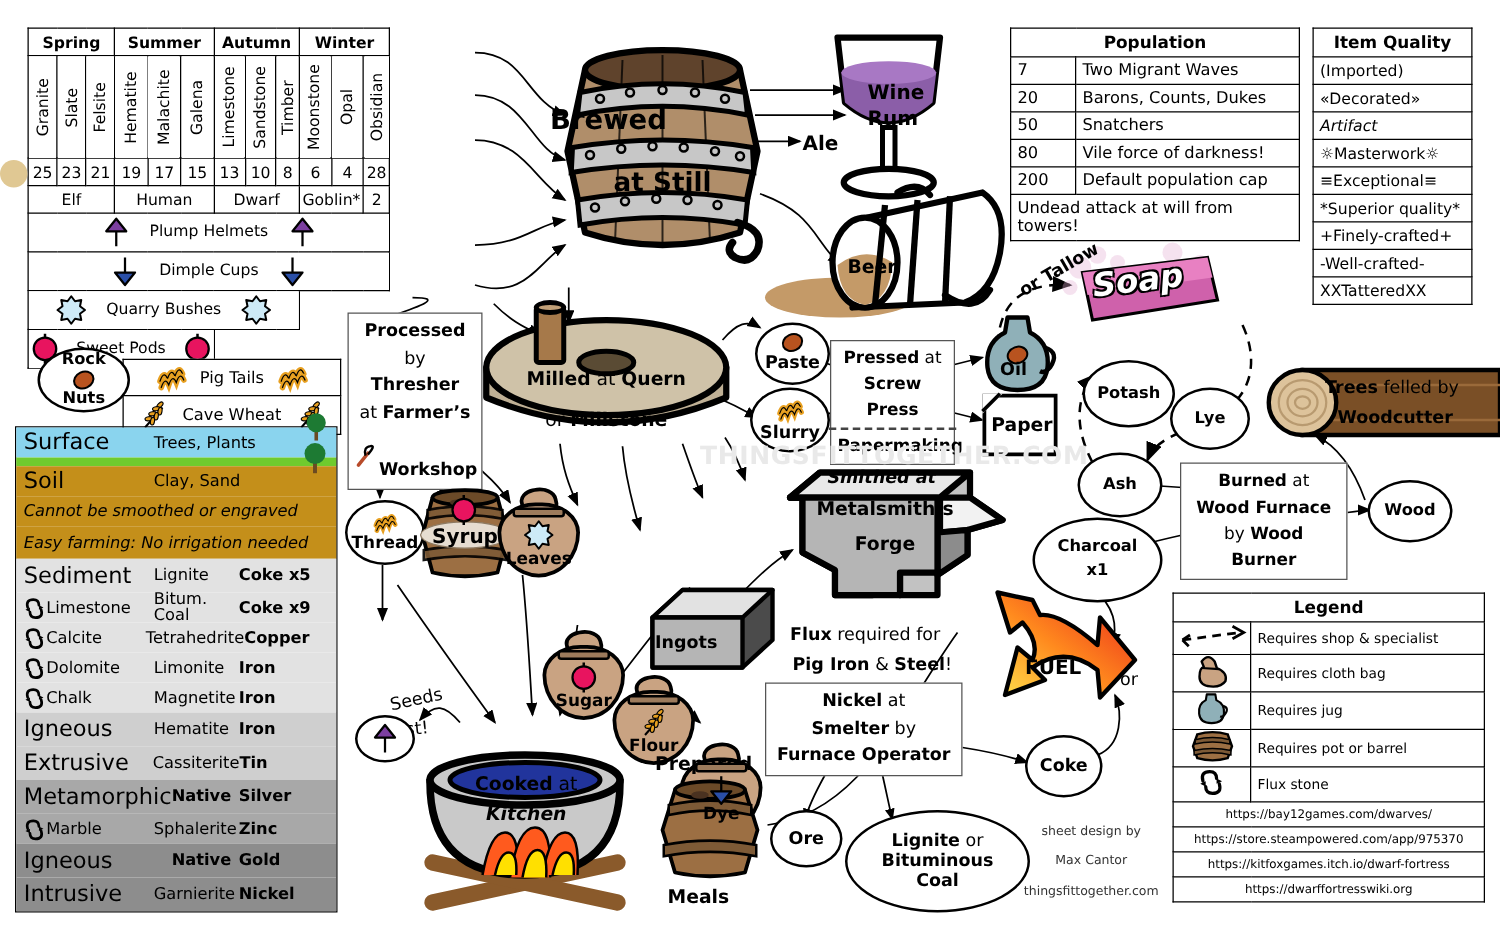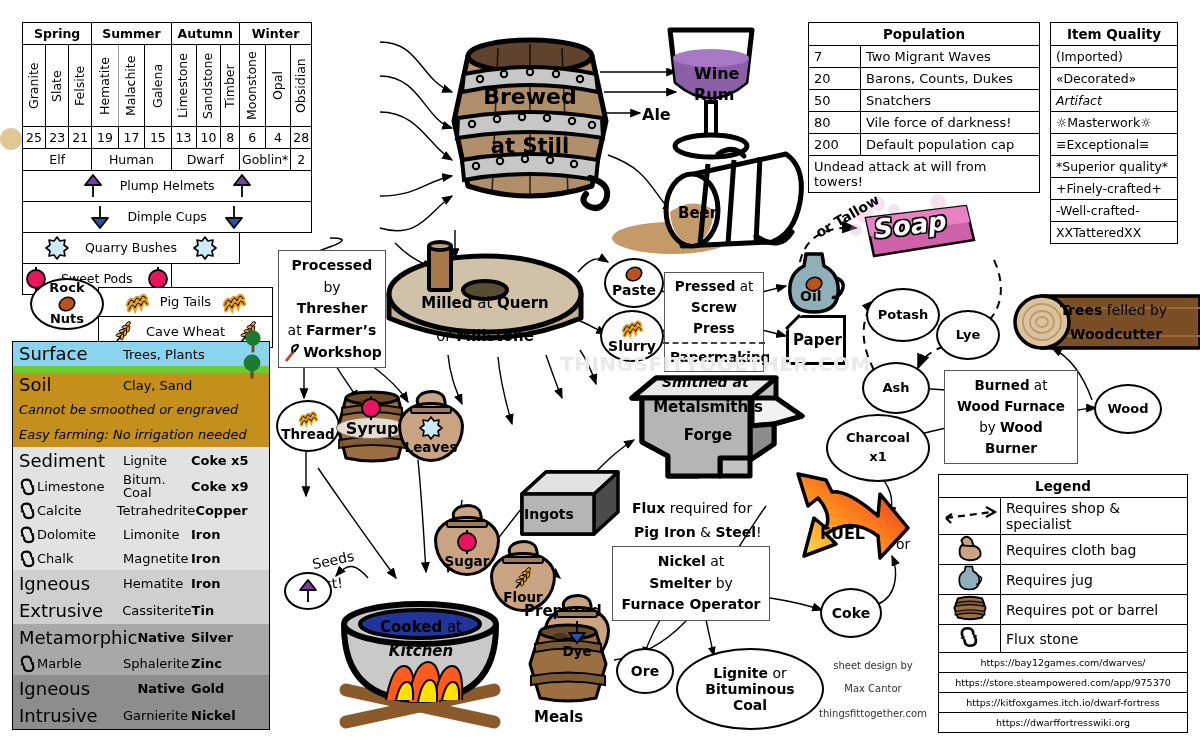--- a/index.html
+++ b/index.html
@@ -57,28 +57,28 @@
   #pop-table td.num { width:52px; }
   #pop-table th { font-size:13.5px; padding:3px 17px; }
   #quality-table { left:1050px; top:22px; width:128px; }
   #quality-table td { font-size:12.5px; padding:3px 5px; white-space:nowrap; }
   #quality-table th { font-size:13.5px; padding:3px 5px;margin-top:47px; }
   .q-art { font-style:italic; }
 
   
   #legend { left:938px; top:474px; width:250px; }
   #legend th { font-size:13.5px; padding:3px; }
-  #legend td { font-size:14px; padding:2px 5px; }
+  #legend td { font-size:11px; padding:2px 5px; }
   #legend td.lg-ico { width:62px; text-align:center; padding:0; position:relative; height:26px;}
   #legend td.url { text-align:center; font-size:9.5px; padding:4px 2px; }
 
   
   .pbox { background:#fff; border:1.5px solid #555; padding:4px 7px;
           font-size:14px; line-height:1.55; text-align:center; color:#000; }
-  .pbox b { font-weight:bold; }
+  .pbox b { font-weight:bold;margin-top:24px; }
   .pbox .dash { border-top:2px dashed #444; margin:3px -7px; }
 
   
   .ell { background:#fff; border:2px solid #000; border-radius:50%;
          display:flex; flex-direction:column; align-items:center; justify-content:center;
          font-size:14px; font-weight:bold; text-align:center; color:#000; line-height:1.15; }
   .ell.small { font-size:13px; }
 
   
   .bag { position:relative; width:66px; height:72px; }
@@ -587,21 +587,21 @@
           <circle cx="132" cy="95" r="3.2"></circle>
           <circle cx="152" cy="99" r="3.2"></circle>
         <circle cx="36" cy="140" r="3.2"></circle>
           <circle cx="60" cy="135" r="3.2"></circle>
           <circle cx="85" cy="133" r="3.2"></circle>
           <circle cx="110" cy="134" r="3.2"></circle>
           <circle cx="134" cy="138" r="3.2"></circle>
       </g>
       <path d="M150 152 q22 6 16 22 q-6 12 -18 6 q-8 -5 -2 -12" fill="none" stroke="#000" stroke-width="6" stroke-linecap="round"></path>
     </svg>
-    <div class="abs" style="left:0;top:58px;width:180px;text-align:center;font-size:22px;font-weight:bold">Brewed</div>
+    <div class="abs" style="left:0;top:58px;width:180px;font-size:22px;font-weight:bold">Brewed</div>
     <div class="abs" style="left:0;top:108px;width:180px;text-align:center;font-size:21px;font-weight:bold">at Still</div>
   </div>
 
   <div class="abs" style="left:612px;top:222px;width:120px;height:32px;background:#c49a68;border-radius:50%;"></div>
 
   <div class="abs" style="left:656px;top:20px;width:110px;height:148px">
     <svg width="110" height="148" viewBox="0 0 110 148">
       <path d="M14 10 L96 10 L90 62 Q55 92 20 62 Z" fill="#fff" stroke="#000" stroke-width="5" stroke-linejoin="round"></path>
       <path d="M17 38 L93 38 L90 62 Q55 92 20 62 Z" fill="#8b5ea8"></path>
       <ellipse cx="55" cy="38" rx="38" ry="9" fill="#a878c4"></ellipse>

